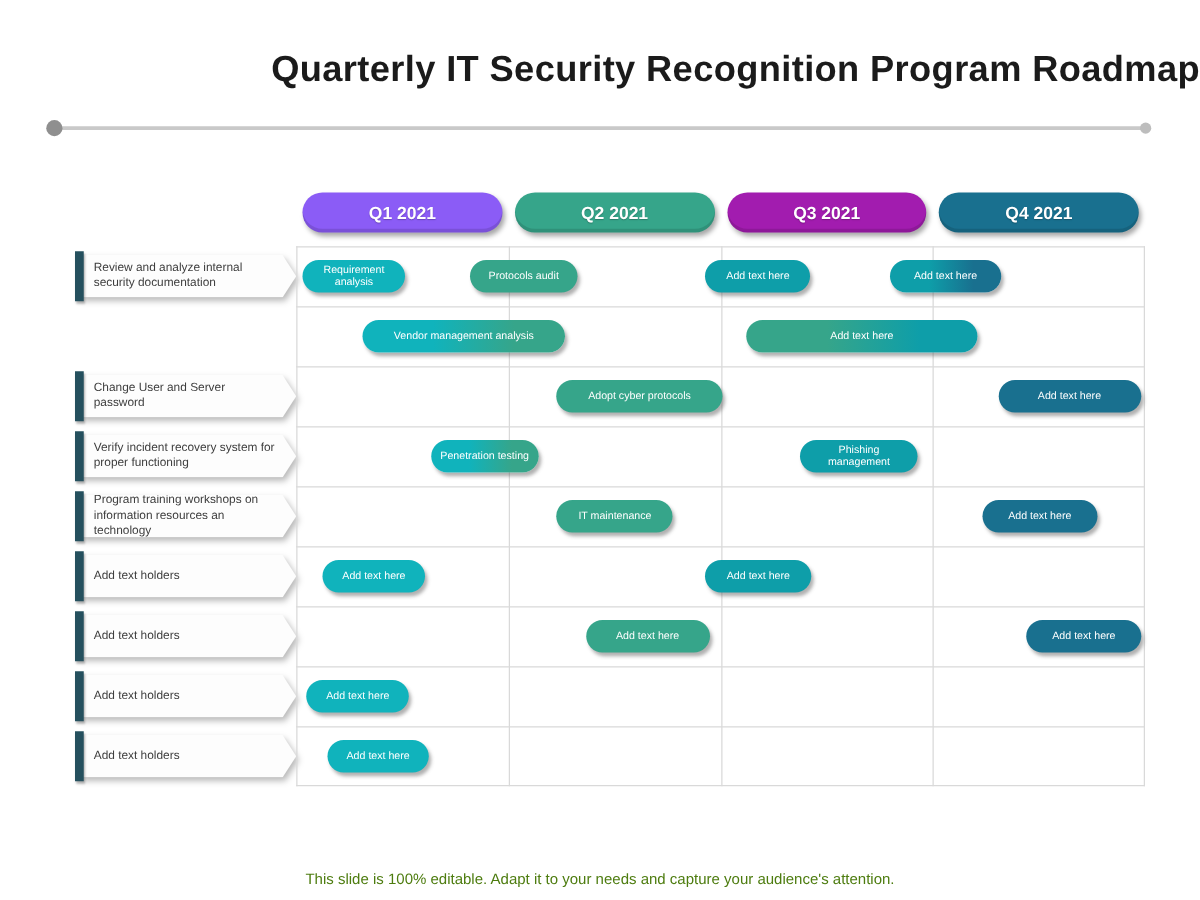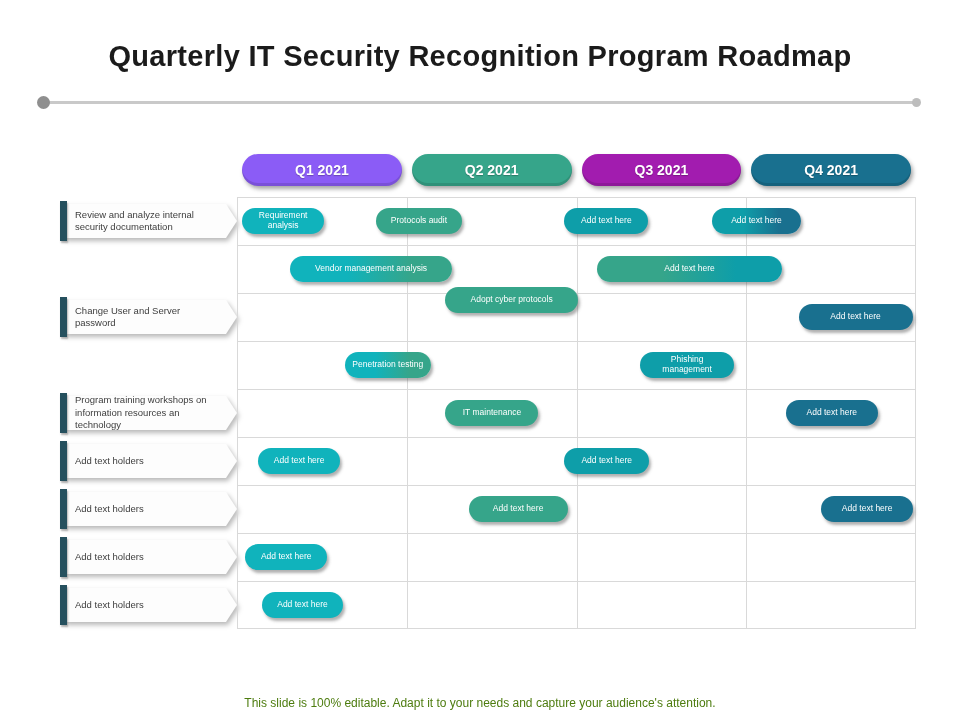--- a/index.html
+++ b/index.html
@@ -1,19 +1,19 @@
 <!DOCTYPE html>
 <html><head>
 <meta charset="utf-8">
 <style>
   * { margin:0; padding:0; box-sizing:border-box; }
   html,body { width:960px; height:720px; background:#ffffff; font-family:"Liberation Sans", sans-serif; }
   .slide { position:relative; width:960px; height:720px; background:#ffffff; overflow:hidden; }
 
-  .title { position:absolute; top:40px; left:0; width:100%; text-align:center;
+  .title { position:absolute; top:40px; left:0; width:100%; text-align:right;
            font-size:29px; font-weight:bold; color:#1b1b1b; letter-spacing:.3px; }
 
   .divider { position:absolute; top:101px; left:46px; right:46px; height:3px; background:#c9c9c9; }
   .dot { position:absolute; border-radius:50%; }
   .dot-left  { width:13px; height:13px; left:-9px;  top:-5px; background:#8f8f8f; }
   .dot-right { width:9px;  height:9px;  right:-7px; top:-3px; background:#bdbdbd; }
 
   .roadmap { position:absolute; left:60px; top:150px; width:856px; height:482px; }
 
   .qheaders { position:absolute; left:177px; top:4px; width:679px; height:32px; }
@@ -73,20 +73,28 @@
           <div class="labelbar"></div>
         </div>
         <div class="rowlabel" style="top: 103px;">
           <div class="labelboxwrap">
             <div class="labelbox">
               <span>Change User and Server password</span>
             </div>
           </div>
           <div class="labelbar"></div>
         </div>
+        <div class="rowlabel" style="top: 151px;">
+          <div class="labelboxwrap">
+            <div class="labelbox">
+              <span>Verify incident recovery system for proper functioning</span>
+            </div>
+          </div>
+          <div class="labelbar"></div>
+        </div>
         <div class="rowlabel" style="top: 199px;">
           <div class="labelboxwrap">
             <div class="labelbox">
               <span>Program training workshops on information resources an technology</span>
             </div>
           </div>
           <div class="labelbar"></div>
         </div>
         <div class="rowlabel" style="top: 247px;">
           <div class="labelboxwrap">
@@ -136,21 +144,21 @@
         <div class="hline" style="top: 288px;"></div>
         <div class="hline" style="top: 336px;"></div>
         <div class="hline" style="top: 384px;"></div>
         <div class="hline" style="top: 431px;"></div>
         <div class="task" style="top: 11px; left: 0.8%; width: 12%; background: rgb(16, 179, 188);">Requirement analysis</div>
         <div class="task" style="top: 11px; left: 20.4%; width: 12.8%; background: rgb(54, 165, 138);">Protocols audit</div>
         <div class="task" style="top: 11px; left: 48.2%; width: 12.4%; background: rgb(14, 158, 169);">Add text here</div>
         <div class="task" style="top: 11px; left: 70%; width: 13%; background: linear-gradient(90deg, rgb(14, 158, 169) 35%, rgb(25, 112, 143) 75%);">Add text here</div>
         <div class="task" style="top: 59px; left: 7.8%; width: 23.9%; background: linear-gradient(90deg, rgb(16, 179, 188) 35%, rgb(54, 165, 138) 75%);">Vendor management analysis</div>
         <div class="task" style="top: 59px; left: 53%; width: 27.3%; background: linear-gradient(90deg, rgb(54, 165, 138) 35%, rgb(14, 158, 169) 75%);">Add text here</div>
-        <div class="task" style="top: 90px; left: 30.7%; width: 19.5%; background: rgb(54, 165, 138);">Adopt cyber protocols</div>
+        <div class="task" style="top: 107px; left: 30.7%; width: 19.5%; background: rgb(54, 165, 138);">Adopt cyber protocols</div>
         <div class="task" style="top: 107px; left: 82.7%; width: 16.8%; background: rgb(25, 112, 143);">Add text here</div>
         <div class="task" style="top: 155px; left: 15.9%; width: 12.6%; background: linear-gradient(90deg, rgb(16, 179, 188) 35%, rgb(54, 165, 138) 75%);">Penetration testing</div>
         <div class="task" style="top: 155px; left: 59.4%; width: 13.8%; background: rgb(14, 158, 169);">Phishing management</div>
         <div class="task" style="top: 203px; left: 30.7%; width: 13.7%; background: rgb(54, 165, 138);">IT maintenance</div>
         <div class="task" style="top: 203px; left: 80.8%; width: 13.6%; background: rgb(25, 112, 143);">Add text here</div>
         <div class="task" style="top: 251px; left: 3.1%; width: 12.1%; background: rgb(16, 179, 188);">Add text here</div>
         <div class="task" style="top: 251px; left: 48.2%; width: 12.5%; background: rgb(14, 158, 169);">Add text here</div>
         <div class="task" style="top: 299px; left: 34.1%; width: 14.6%; background: rgb(54, 165, 138);">Add text here</div>
         <div class="task" style="top: 299px; left: 86%; width: 13.6%; background: rgb(25, 112, 143);">Add text here</div>
         <div class="task" style="top: 347px; left: 1.2%; width: 12.1%; background: rgb(16, 179, 188);">Add text here</div>

